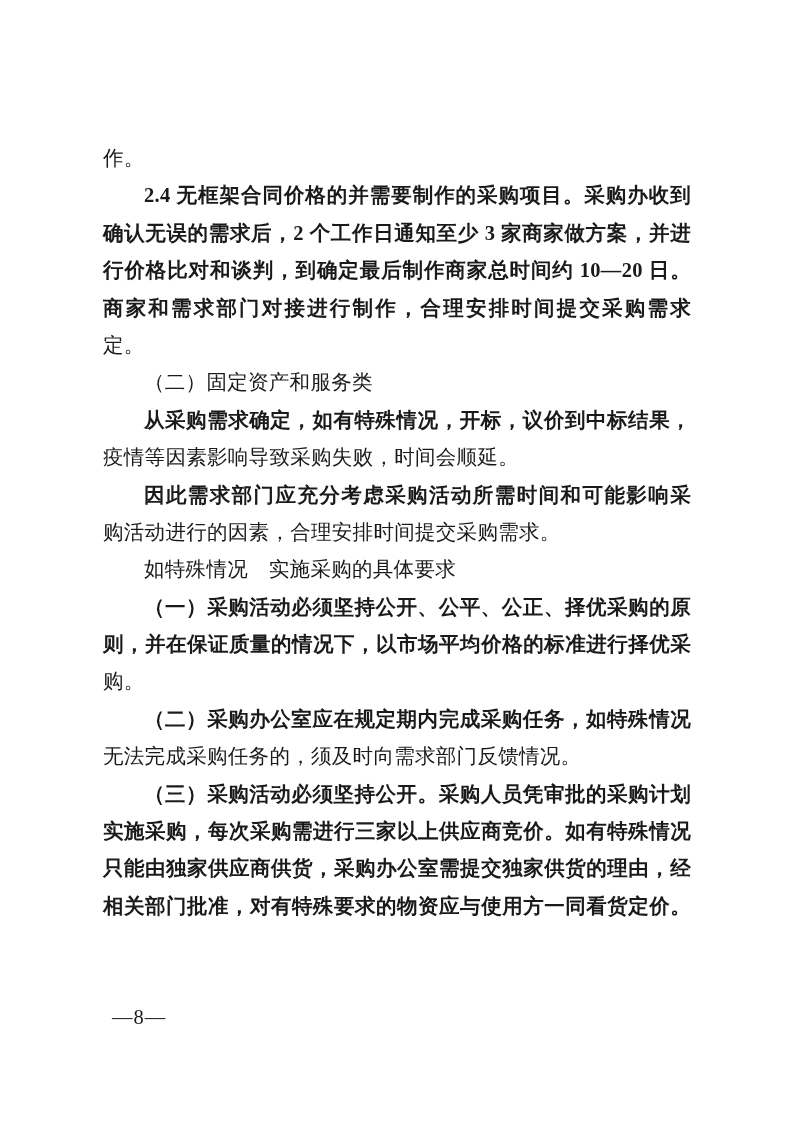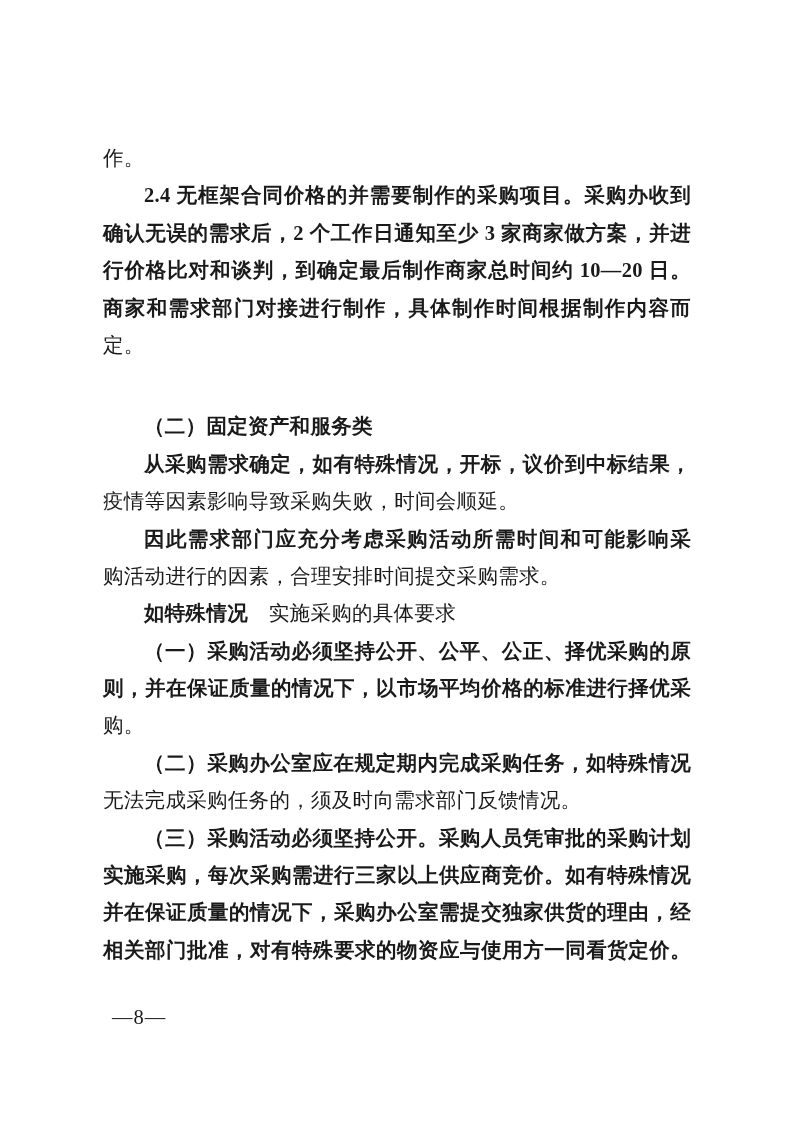--- a/index.html
+++ b/index.html
@@ -32,53 +32,52 @@
   .line.fill {
     text-align: justify;
     text-align-last: justify;
     text-justify: inter-character;
     font-weight: bold;
   }
   .line.indent {
     text-indent: 2em;
   }
   .bold {
-    font-weight: 700;
-    margin-top: 44px;
+    font-weight: 400;
   }
   .footer {
     position: absolute;
     left: 112px;
     top: 1004px;
     font-size: 20.5px;
     line-height: 26px;
     letter-spacing: 1px;
   }
 </style>
 </head>
 <body>
 
 <div class="page">
   <div class="content">
       <div class="line">作。</div>
       <div class="line fill indent">2.4 无框架合同价格的并需要制作的采购项目。采购办收到</div>
       <div class="line fill">确认无误的需求后，2 个工作日通知至少 3 家商家做方案，并进</div>
       <div class="line fill">行价格比对和谈判，到确定最后制作商家总时间约 10—20 日。</div>
-      <div class="line fill">商家和需求部门对接进行制作，具体制作时间根据制作内容而</div>
+      <div class="line fill">商家和需求部门对接进行制作，合理安排时间提交采购需求</div>
       <div class="line">定。</div>
       <div class="line indent bold">（二）固定资产和服务类</div>
       <div class="line fill indent">从采购需求确定，如有特殊情况，开标，议价到中标结果，</div>
       <div class="line">疫情等因素影响导致采购失败，时间会顺延。</div>
       <div class="line fill indent">因此需求部门应充分考虑采购活动所需时间和可能影响采</div>
       <div class="line">购活动进行的因素，合理安排时间提交采购需求。</div>
       <div class="line indent"><span class="bold">如特殊情况</span><span>　实施采购的具体要求</span></div>
       <div class="line fill indent">（一）采购活动必须坚持公开、公平、公正、择优采购的原</div>
       <div class="line fill">则，并在保证质量的情况下，以市场平均价格的标准进行择优采</div>
       <div class="line">购。</div>
       <div class="line fill indent">（二）采购办公室应在规定期内完成采购任务，如特殊情况</div>
       <div class="line">无法完成采购任务的，须及时向需求部门反馈情况。</div>
       <div class="line fill indent">（三）采购活动必须坚持公开。采购人员凭审批的采购计划</div>
       <div class="line fill">实施采购，每次采购需进行三家以上供应商竞价。如有特殊情况</div>
-      <div class="line fill">并在保证质量的情况下，采购办公室需提交独家供货的理由，经</div>
+      <div class="line fill">只能由独家供应商供货，采购办公室需提交独家供货的理由，经</div>
       <div class="line fill">相关部门批准，对有特殊要求的物资应与使用方一同看货定价。</div>
     </div>
   <div class="footer">—8—</div>
 </div>
 
 </body></html>

